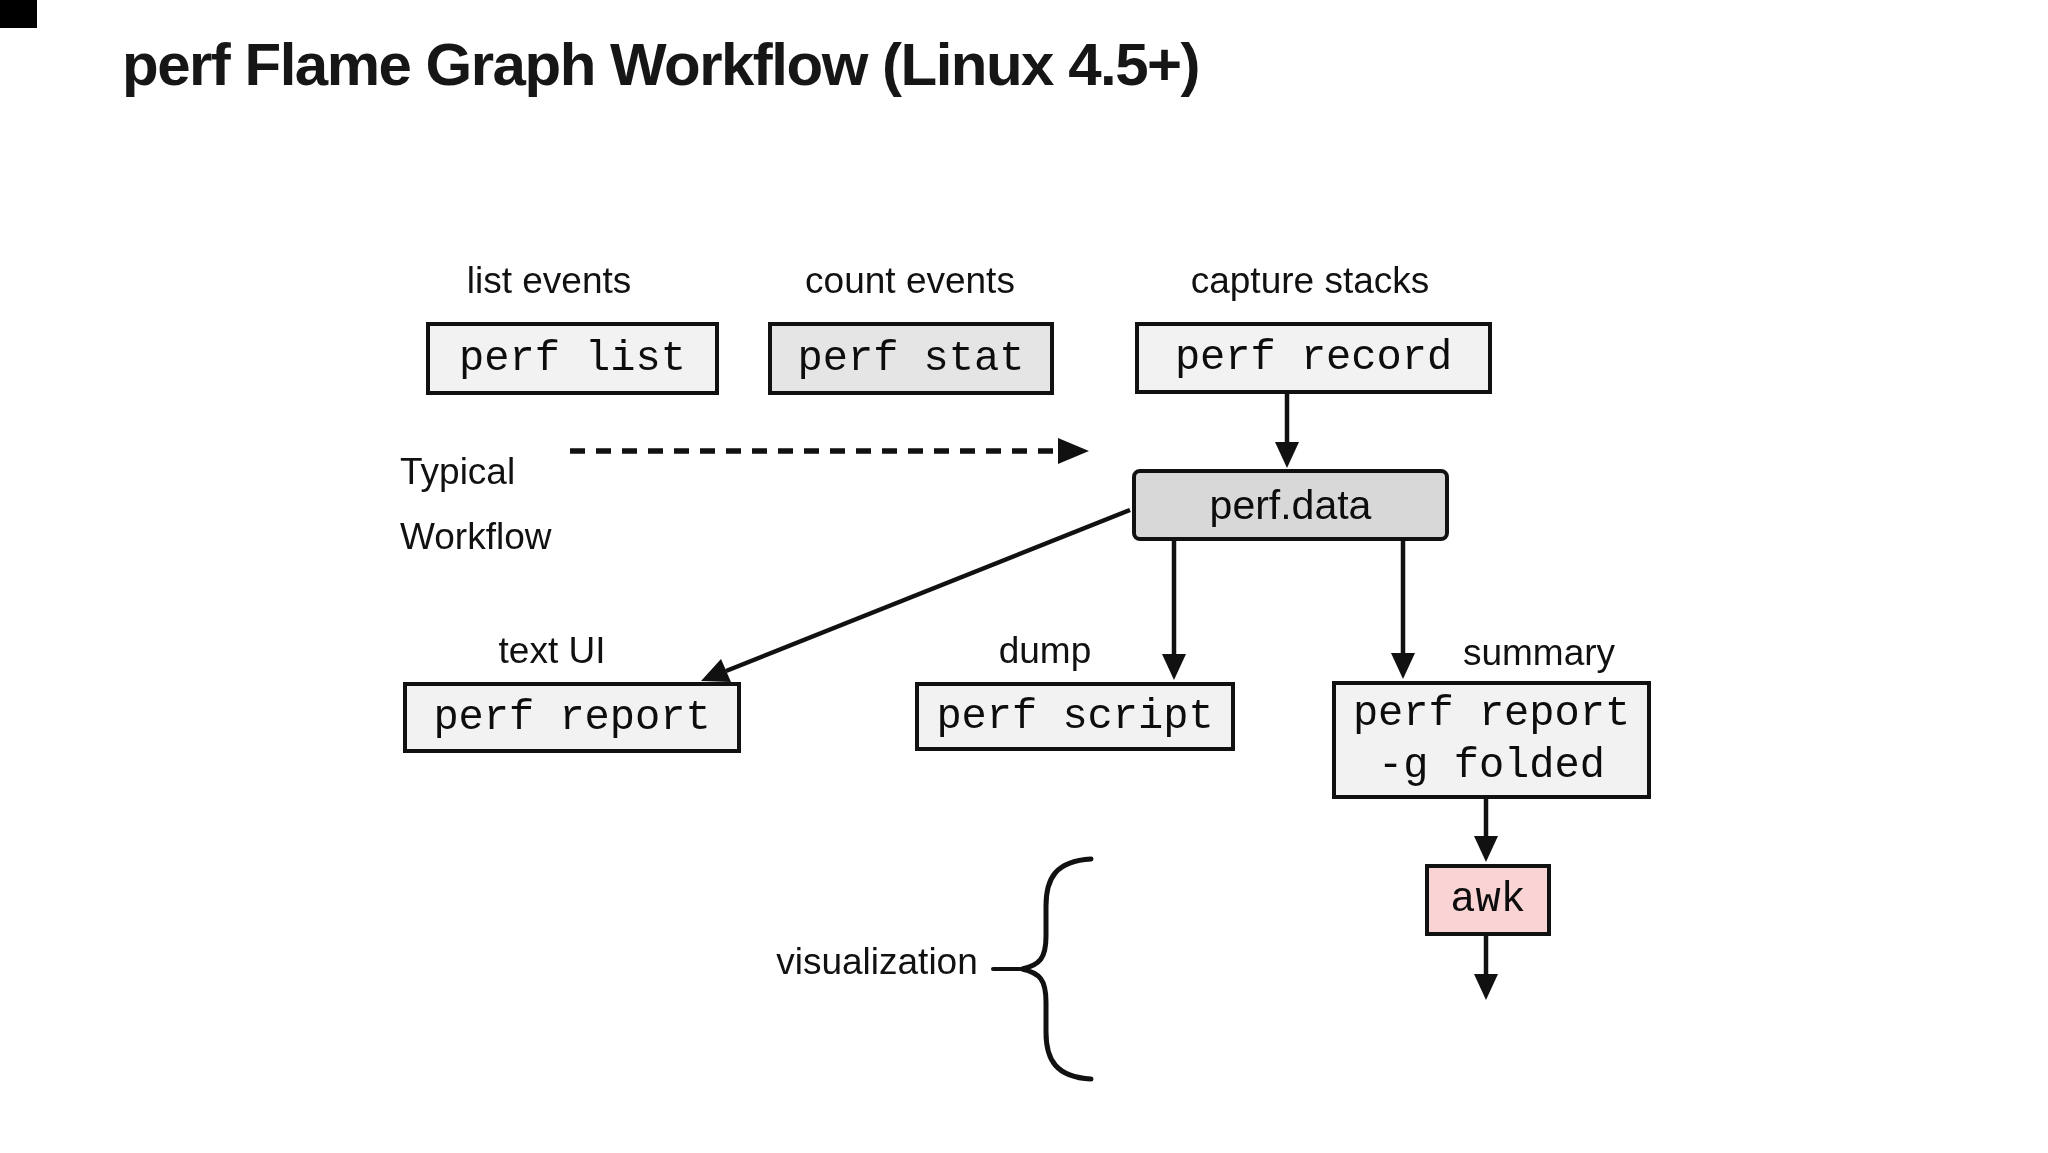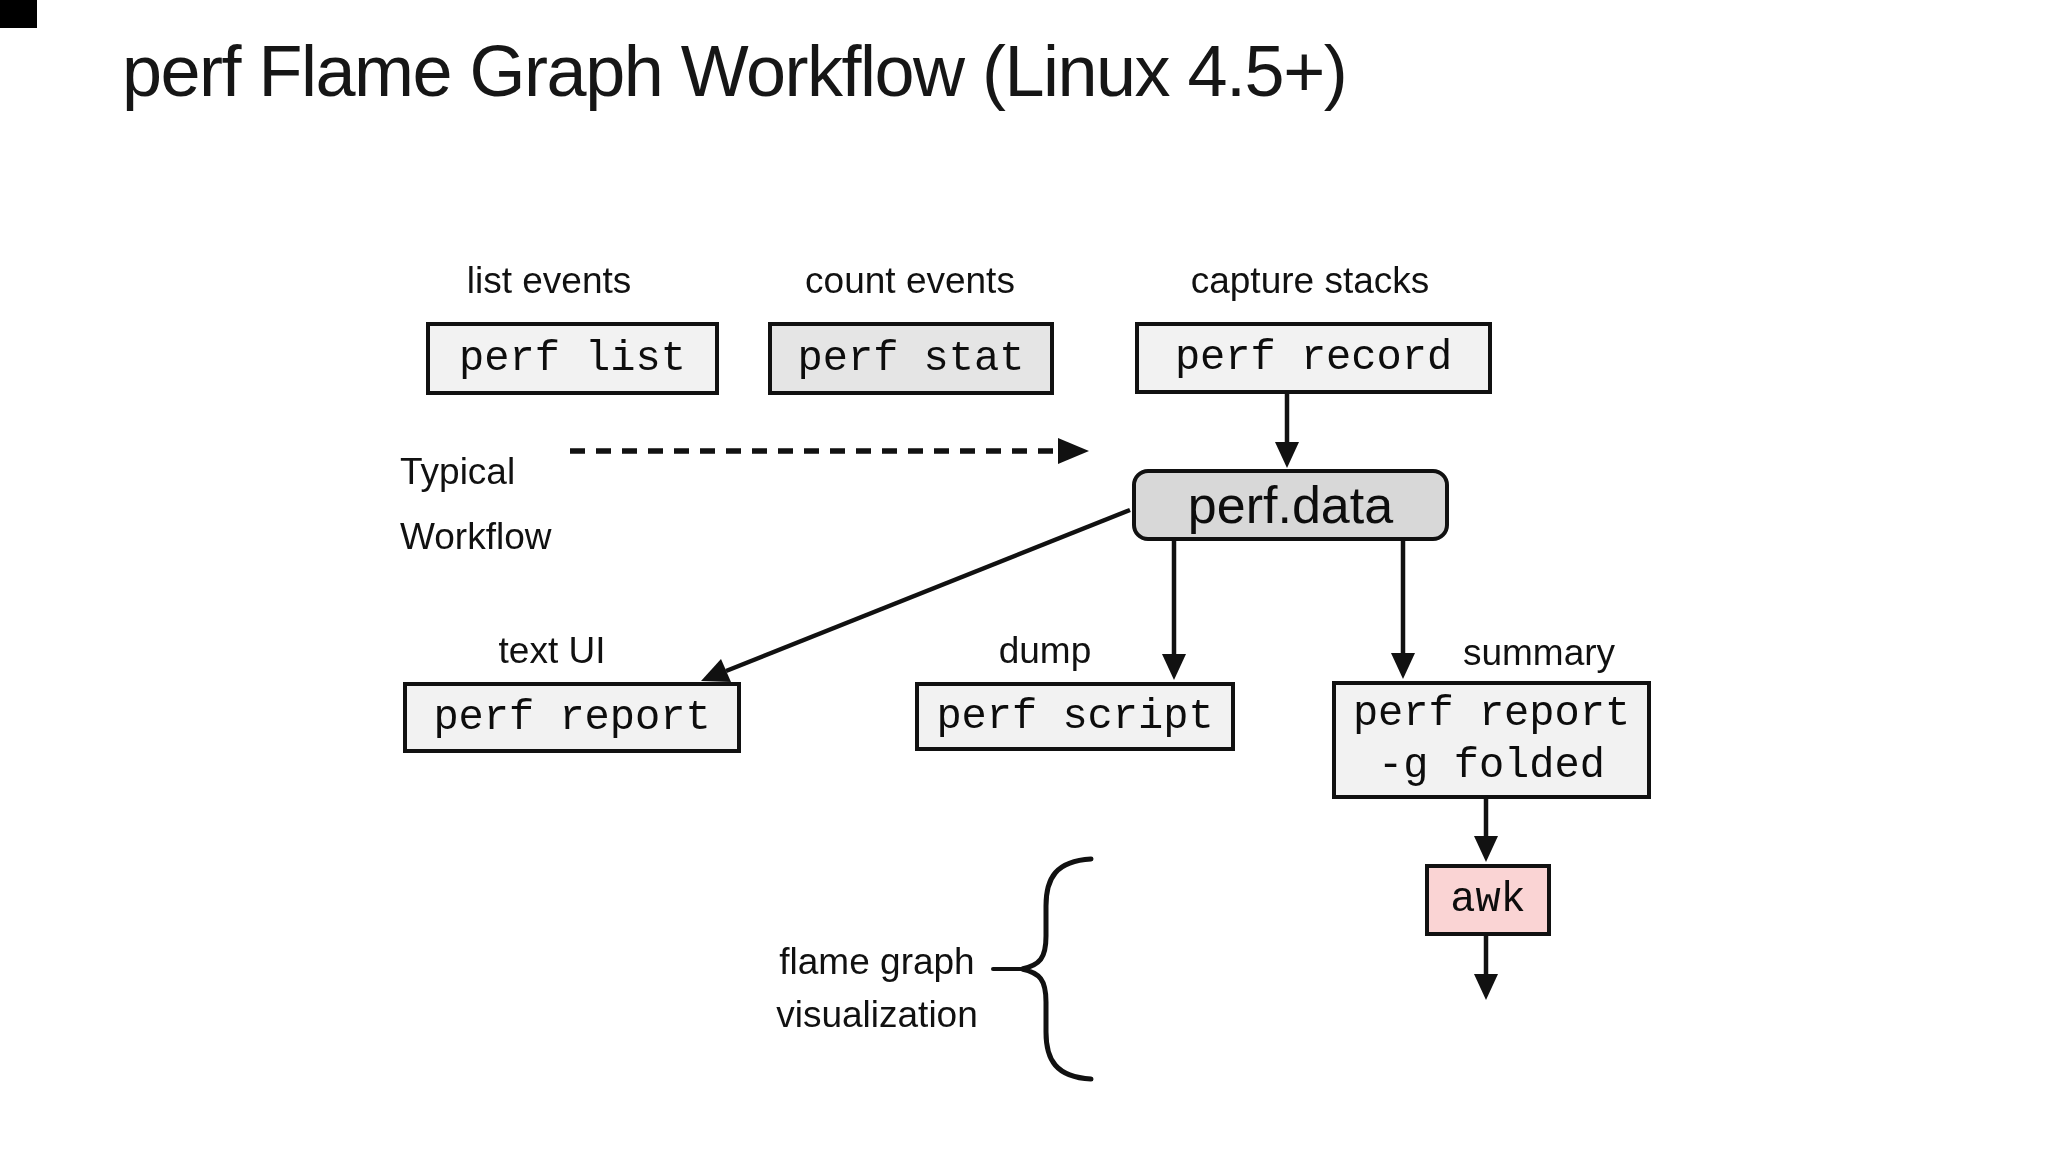--- a/index.html
+++ b/index.html
@@ -1,31 +1,31 @@
 <!DOCTYPE html>
 <html><head>
 <meta charset="utf-8">
 <style>
   html,body{margin:0;padding:0;background:#ffffff;}
   .stage{position:relative;width:2048px;height:1153px;background:#ffffff;overflow:hidden;
          font-family:"Liberation Sans","DejaVu Sans",sans-serif;color:#111111;}
   .corner-artifact{position:absolute;left:0;top:0;width:37px;height:28px;background:#000000;}
-  .page-title{position:absolute;left:122px;top:30px;font-size:72px;font-weight:normal;
+  .page-title{position:absolute;left:122px;top:30px;font-size:60px;font-weight:bold;
               letter-spacing:-1.5px;white-space:nowrap;color:#161616;}
   .caption{position:absolute;transform:translateX(-50%);font-size:37px;white-space:nowrap;
            color:#111111;text-align:center;}
   .annotation{position:absolute;font-size:37px;line-height:48px;color:#111111;white-space:nowrap;margin-top:20px;}
   .annotation.centered{transform:translateX(-50%);text-align:center;line-height:53px;}
   .cmd{position:absolute;box-sizing:border-box;border:4px solid #111111;
        display:flex;align-items:center;justify-content:center;flex-direction:column;
        font-family:"Liberation Mono","DejaVu Sans Mono",monospace;font-size:42px;
        white-space:nowrap;color:#0d0d0d;}
   .cmd .line{display:block;line-height:52px;}
-  .rounded-node{position:absolute;box-sizing:border-box;border:4px solid #111111;border-radius:16px;
-       display:flex;align-items:center;justify-content:center;font-size:52px;color:#0d0d0d;}
+  .rounded-node{position:absolute;box-sizing:border-box;border:4px solid #111111;border-radius:8px;
+       display:flex;align-items:center;justify-content:center;font-size:41px;color:#0d0d0d;}
   .overlay{position:absolute;left:0;top:0;pointer-events:none;}
 </style>
 </head>
 <body>
 
 <div class="stage">
 
   <div class="corner-artifact"></div>
 
   <div class="page-title">perf Flame Graph Workflow (Linux 4.5+)</div>
@@ -60,21 +60,20 @@
   </div>
   <div class="cmd" style="left:915px;top:682px;width:320px;height:69px;background:#f2f2f2">
     <span class="line">perf script</span>
   </div>
   <div class="cmd" style="left:1332px;top:681px;width:319px;height:118px;background:#f2f2f2">
     <span class="line">perf report</span>
     <span class="line">-g folded</span>
   </div>
 
   <div class="annotation centered" style="left:877px;top:915px">
-    <div>flame graph</div>
     <div>visualization</div>
   </div>
 
   <div class="cmd" style="left:1425px;top:864px;width:126px;height:72px;background:#fad4d4">
     <span class="line">awk</span>
   </div>
 
   <svg class="overlay" width="2048" height="1153" viewBox="0 0 2048 1153">
     <g stroke="#111111" stroke-width="4.5" fill="#111111">
 

